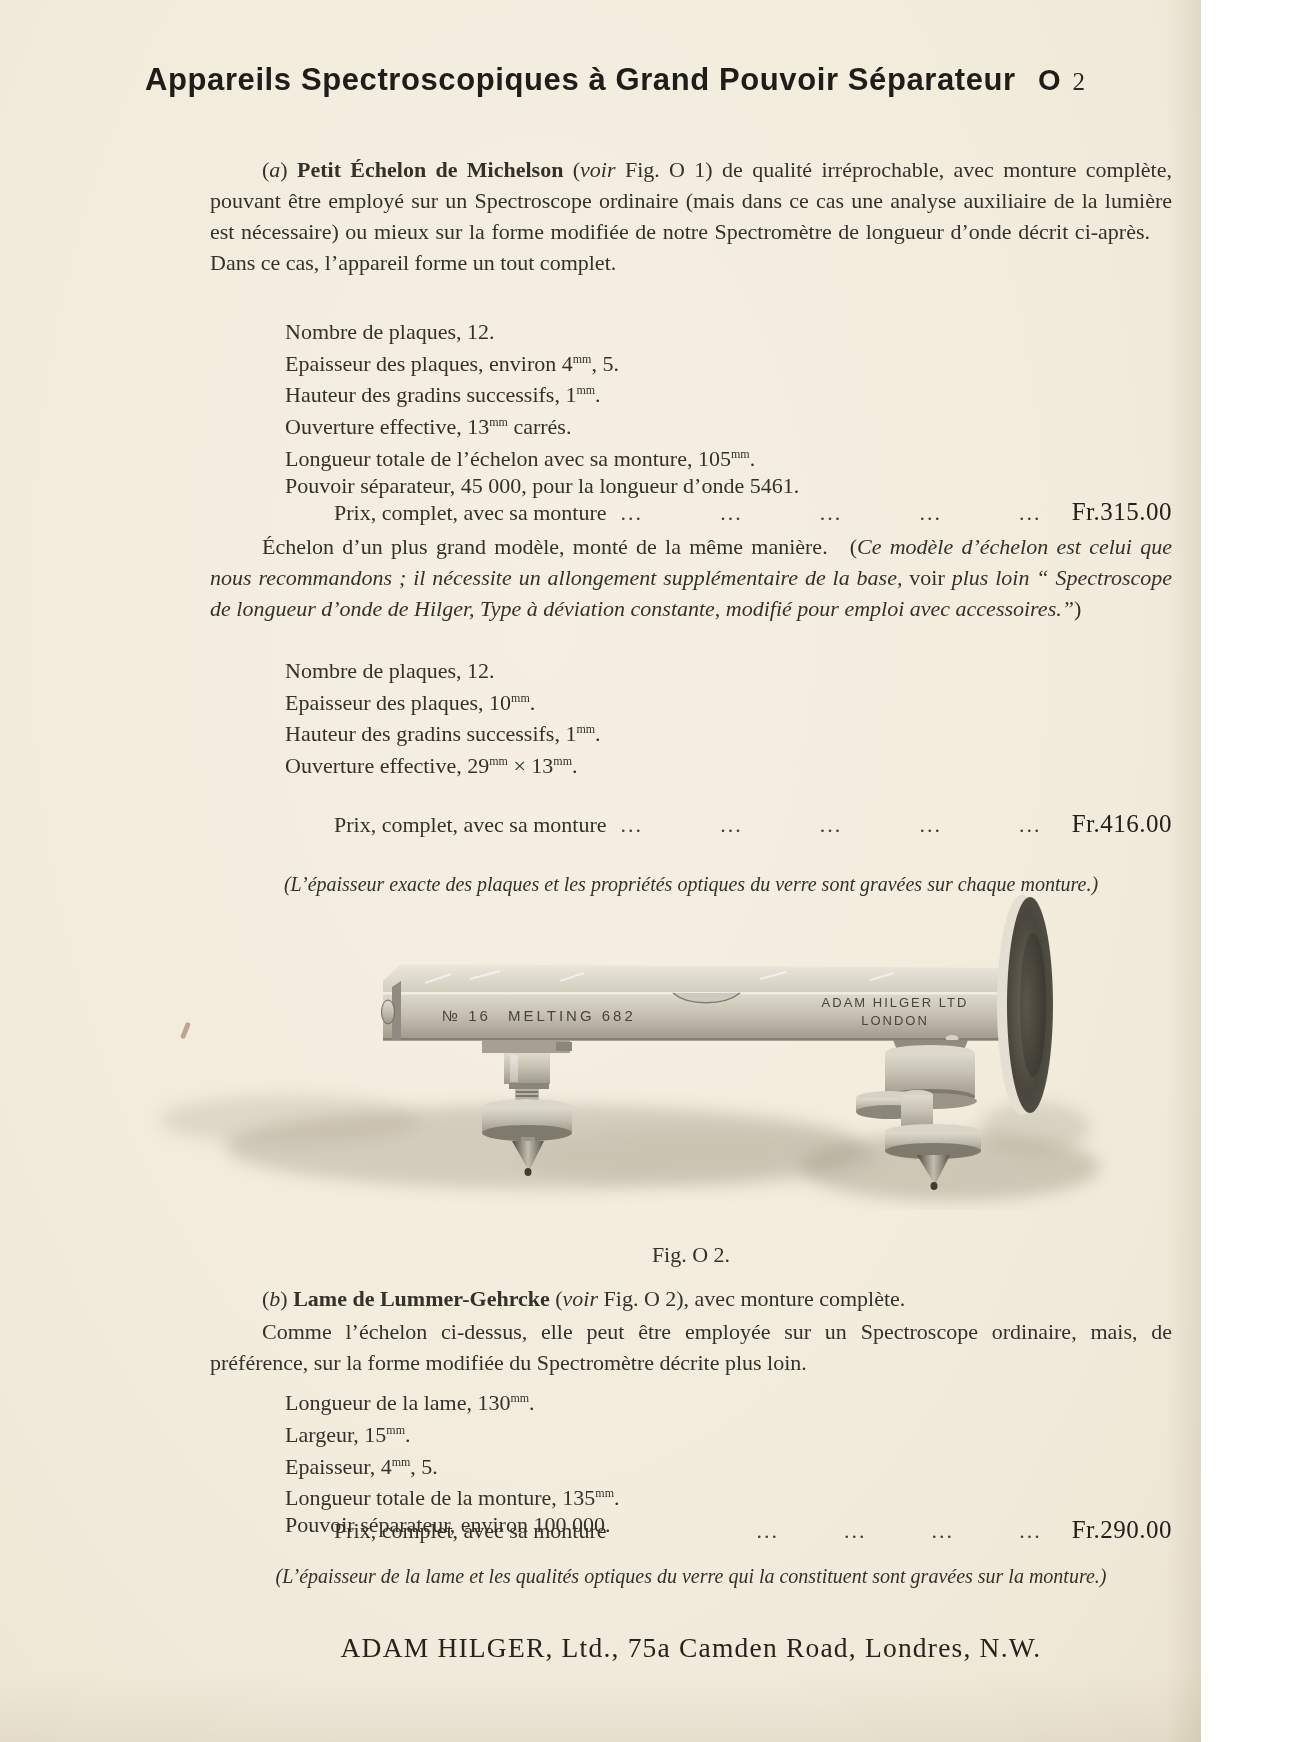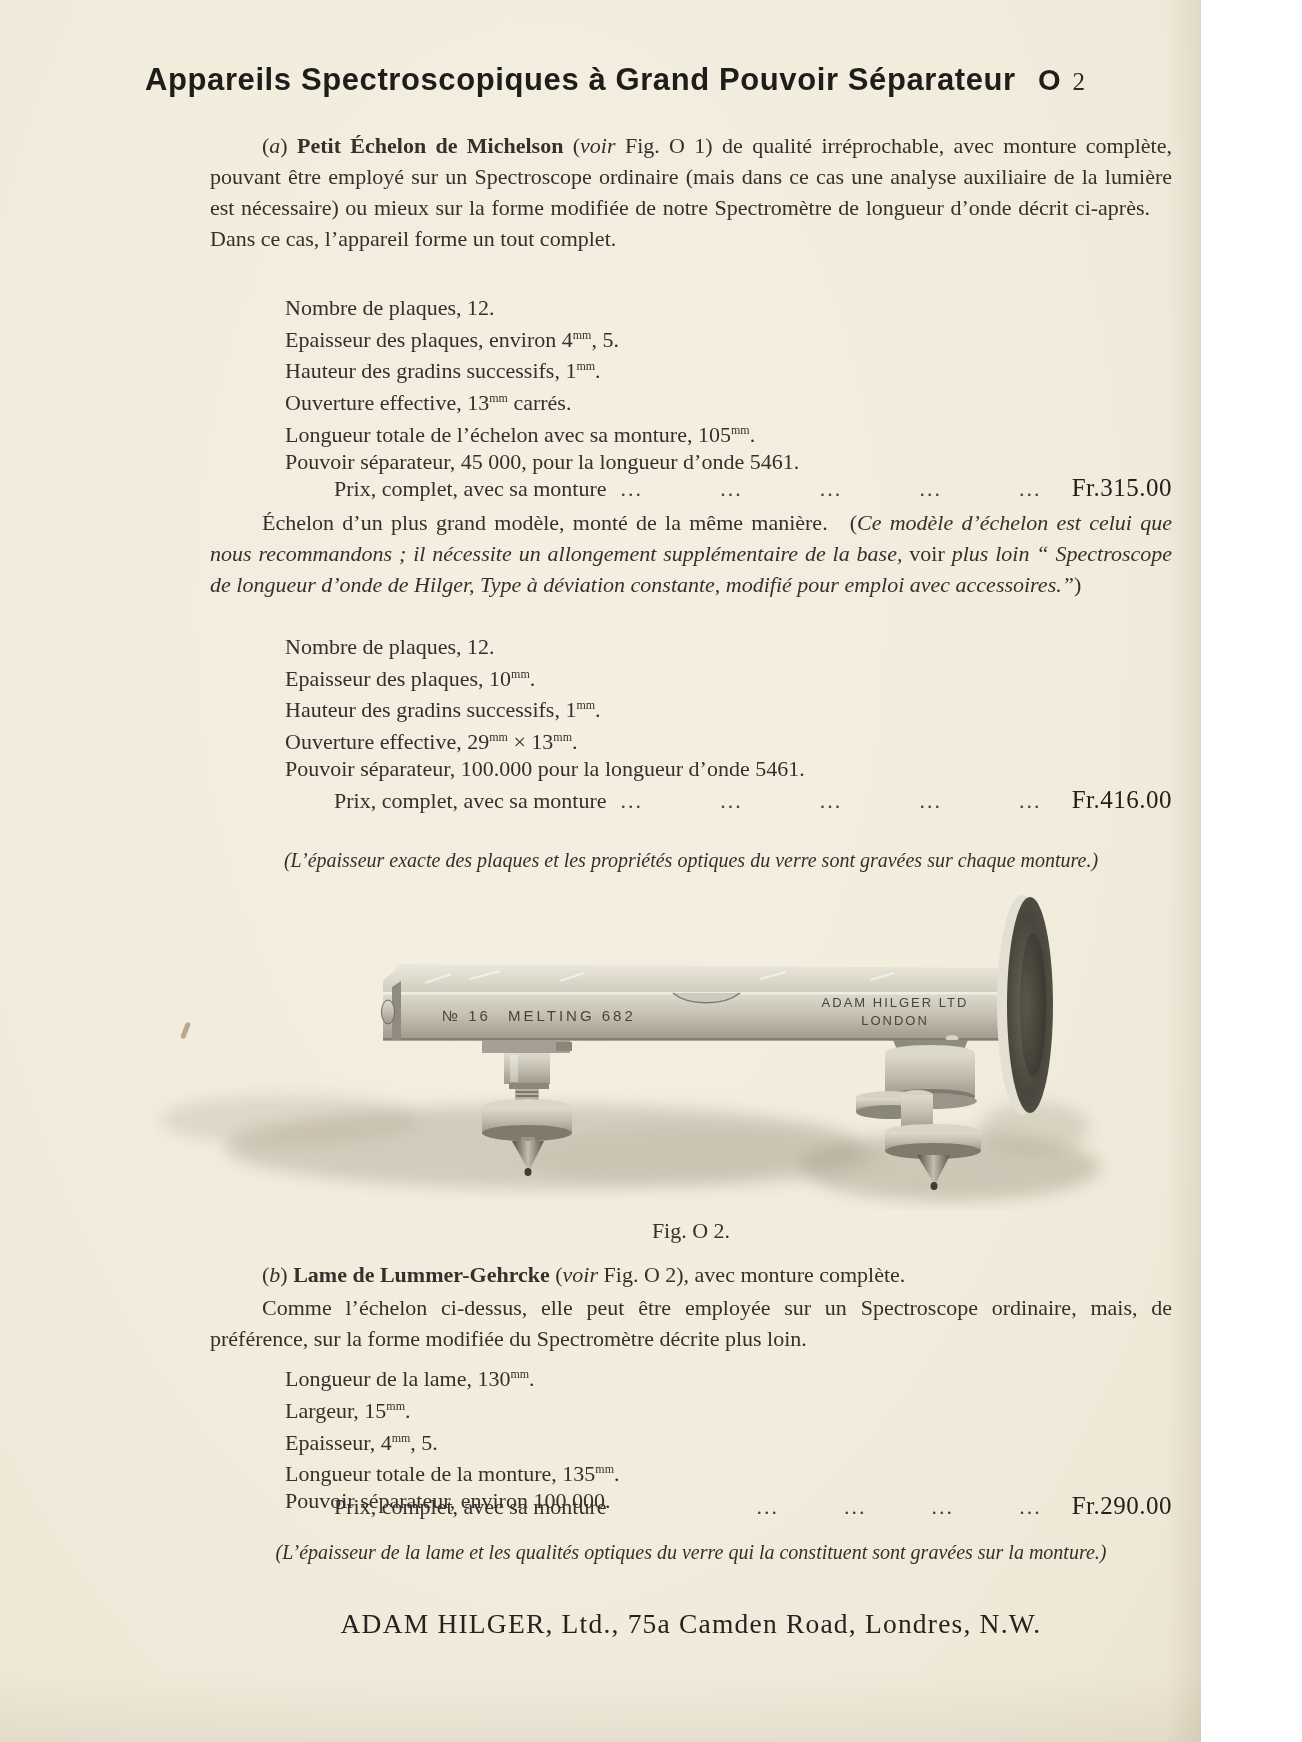--- a/index.html
+++ b/index.html
@@ -5,21 +5,21 @@
   html,body { margin:0; padding:0; }
   .page {
     position:relative; width:1201px; height:1742px; overflow:hidden;
     font-family:"Liberation Serif","DejaVu Serif",serif; color:#34302a;
     background:
       linear-gradient(to right, rgba(0,0,0,0) 97%, rgba(95,78,50,.10) 100%),
       linear-gradient(to bottom, rgba(0,0,0,0) 96%, rgba(95,78,50,.07) 100%),
       radial-gradient(ellipse at 45% 35%, #f5efe2 0%, #f2ecdd 55%, #efe8d7 85%, #ece4d0 100%);
   }
   .abs { position:absolute; }
-  .col { left:210px; width:962px; }
+  .col { left:210px; width:962px;margin-top:24px; }
 
   
   .header { left:145px; right:116px; top:62px; display:flex; justify-content:space-between; align-items:baseline;
             font-family:"Liberation Sans","DejaVu Sans",sans-serif; }
   .header-title { font-weight:bold; font-size:31px; letter-spacing:.6px; color:#1f1d19; white-space:nowrap; }
   .header-ref { white-space:nowrap; }
   .header-ref .letter { font-weight:bold; font-size:29px; color:#1f1d19; }
   .header-ref .num { font-family:"Liberation Serif",serif; font-size:25px; margin-left:12px; color:#2c2924; }
 
   
@@ -78,21 +78,20 @@
     <span class="price-value">Fr.315.00</span>
   </div>
 
   <div class="abs col para" style="top:507px">Échelon d’un plus grand modèle, monté de la même manière.  (<i>Ce modèle d’échelon est celui que nous recommandons ; il nécessite un allongement supplémentaire de la base,</i> voir <i>plus loin “ Spectroscope de longueur d’onde de Hilger, Type à déviation constante, modifié pour emploi avec accessoires.”</i>)</div>
 
   <div class="abs col specs" style="top:634px">
       <div class="spec-line">Nombre de plaques, 12.</div>
       <div class="spec-line">Epaisseur des plaques, 10<sup>mm</sup>.</div>
       <div class="spec-line">Hauteur des gradins successifs, 1<sup>mm</sup>.</div>
       <div class="spec-line">Ouverture effective, 29<sup>mm</sup> × 13<sup>mm</sup>.</div>
-      <div class="spec-line">Pouvoir séparateur, 100.000 pour la longueur d’onde 5461.</div>
     </div>
 
   <div class="abs col price-row" style="top:786px">
     <span class="price-label">Prix, complet, avec sa monture</span>
     <span class="leader">
         <span>...</span>
         <span>...</span>
         <span>...</span>
         <span>...</span>
         <span>...</span>

